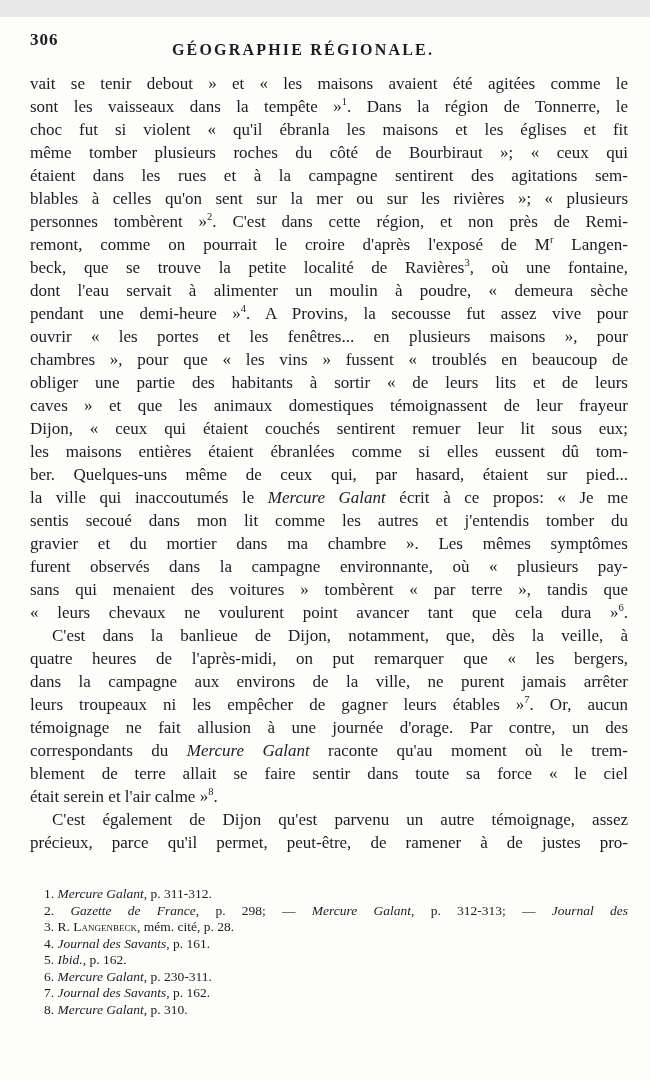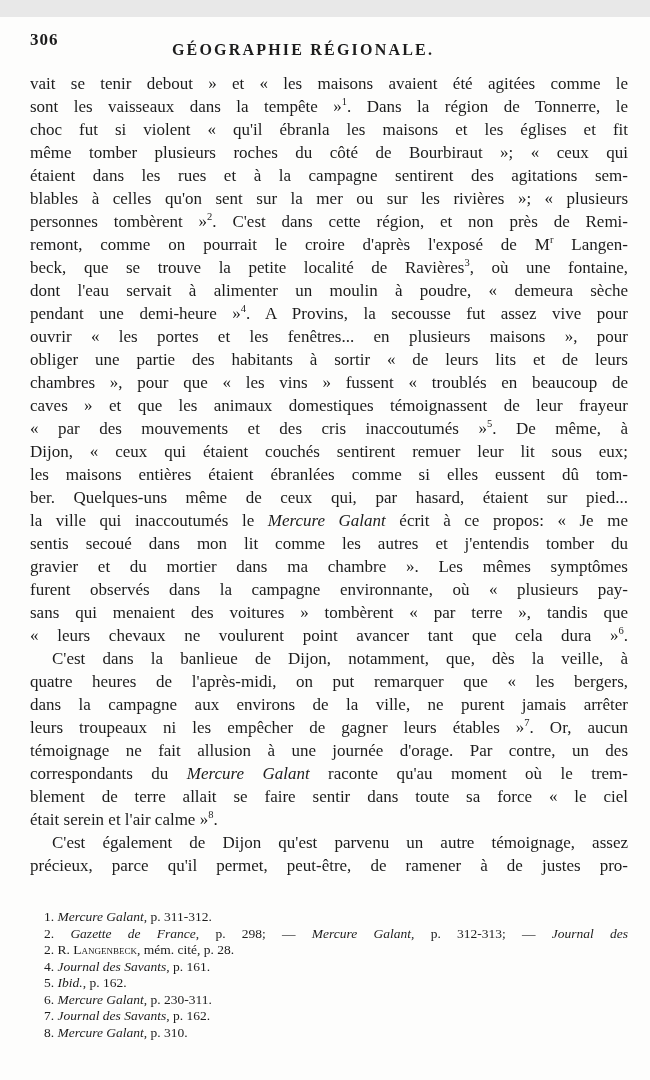--- a/index.html
+++ b/index.html
@@ -51,24 +51,23 @@
         <div class="line just"><span>choc fut si violent « qu'il ébranla les maisons et les églises et fit</span></div>
         <div class="line just"><span>même tomber plusieurs roches du côté de Bourbiraut »; « ceux qui</span></div>
         <div class="line just"><span>étaient dans les rues et à la campagne sentirent des agitations sem-</span></div>
         <div class="line just"><span>blables à celles qu'on sent sur la mer ou sur les rivières »; « plusieurs</span></div>
         <div class="line just"><span>personnes tombèrent »</span><span class="sup">2</span><span>. C'est dans cette région, et non près de Remi-</span></div>
         <div class="line just"><span>remont, comme on pourrait le croire d'après l'exposé de M</span><span class="sup">r</span><span> Langen-</span></div>
         <div class="line just"><span>beck, que se trouve la petite localité de Ravières</span><span class="sup">3</span><span>, où une fontaine,</span></div>
         <div class="line just"><span>dont l'eau servait à alimenter un moulin à poudre, « demeura sèche</span></div>
         <div class="line just"><span>pendant une demi-heure »</span><span class="sup">4</span><span>. A Provins, la secousse fut assez vive pour</span></div>
         <div class="line just"><span>ouvrir « les portes et les fenêtres... en plusieurs maisons », pour</span></div>
+        <div class="line just"><span>chambres », pour que « les vins » fussent « troublés en beaucoup de</span></div>
         <div class="line just"><span>obliger une partie des habitants à sortir « de leurs lits et de leurs</span></div>
-        <div class="line just"><span>chambres », pour que « les vins » fussent « troublés en beaucoup de</span></div>
         <div class="line just"><span>caves » et que les animaux domestiques témoignassent de leur frayeur</span></div>
-        <div class="line just"><span>« par des mouvements et des cris inaccoutumés »</span><span class="sup">5</span><span>. De même, à</span></div>
         <div class="line just"><span>Dijon, « ceux qui étaient couchés sentirent remuer leur lit sous eux;</span></div>
         <div class="line just"><span>les maisons entières étaient ébranlées comme si elles eussent dû tom-</span></div>
         <div class="line just"><span>ber. Quelques-uns même de ceux qui, par hasard, étaient sur pied...</span></div>
         <div class="line just"><span>la ville qui inaccoutumés le </span><span class="it">Mercure Galant</span><span> écrit à ce propos: « Je me</span></div>
         <div class="line just"><span>sentis secoué dans mon lit comme les autres et j'entendis tomber du</span></div>
         <div class="line just"><span>gravier et du mortier dans ma chambre ». Les mêmes symptômes</span></div>
         <div class="line just"><span>furent observés dans la campagne environnante, où « plusieurs pay-</span></div>
         <div class="line just"><span>sans qui menaient des voitures » tombèrent « par terre », tandis que</span></div>
         <div class="line just"><span>« leurs chevaux ne voulurent point avancer tant que cela dura »</span><span class="sup">6</span><span>.</span></div>
       </div>
@@ -88,21 +87,21 @@
       </div>
     </div>
   <div class="footnotes" id="footnotes">
       <div class="para">
         <div class="line indent"><span>1. </span><span class="it">Mercure Galant</span><span>, p. 311-312.</span></div>
       </div>
       <div class="para">
         <div class="line just indent"><span>2. </span><span class="it">Gazette de France</span><span>, p. 298; — </span><span class="it">Mercure Galant</span><span>, p. 312-313; — </span><span class="it">Journal des</span></div>
       </div>
       <div class="para">
-        <div class="line indent"><span>2. R. </span><span class="sc">Langenbeck</span><span>, mém. cité, p. 28.</span></div>
+        <div class="line indent"><span>3. R. </span><span class="sc">Langenbeck</span><span>, mém. cité, p. 28.</span></div>
       </div>
       <div class="para">
         <div class="line indent"><span>4. </span><span class="it">Journal des Savants</span><span>, p. 161.</span></div>
       </div>
       <div class="para">
         <div class="line indent"><span>5. </span><span class="it">Ibid.</span><span>, p. 162.</span></div>
       </div>
       <div class="para">
         <div class="line indent"><span>6. </span><span class="it">Mercure Galant</span><span>, p. 230-311.</span></div>
       </div>

